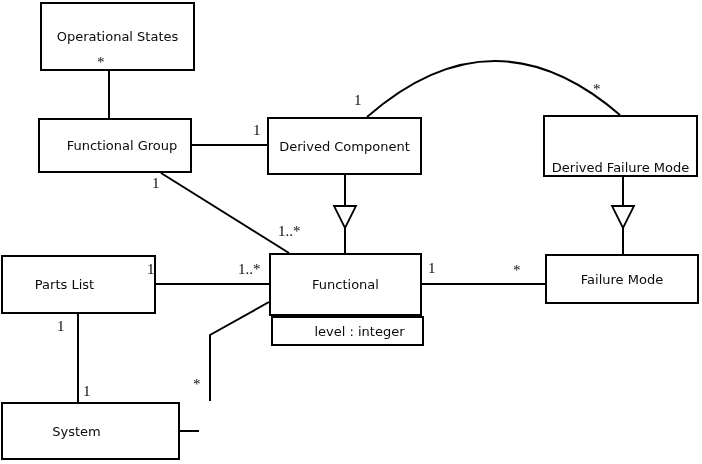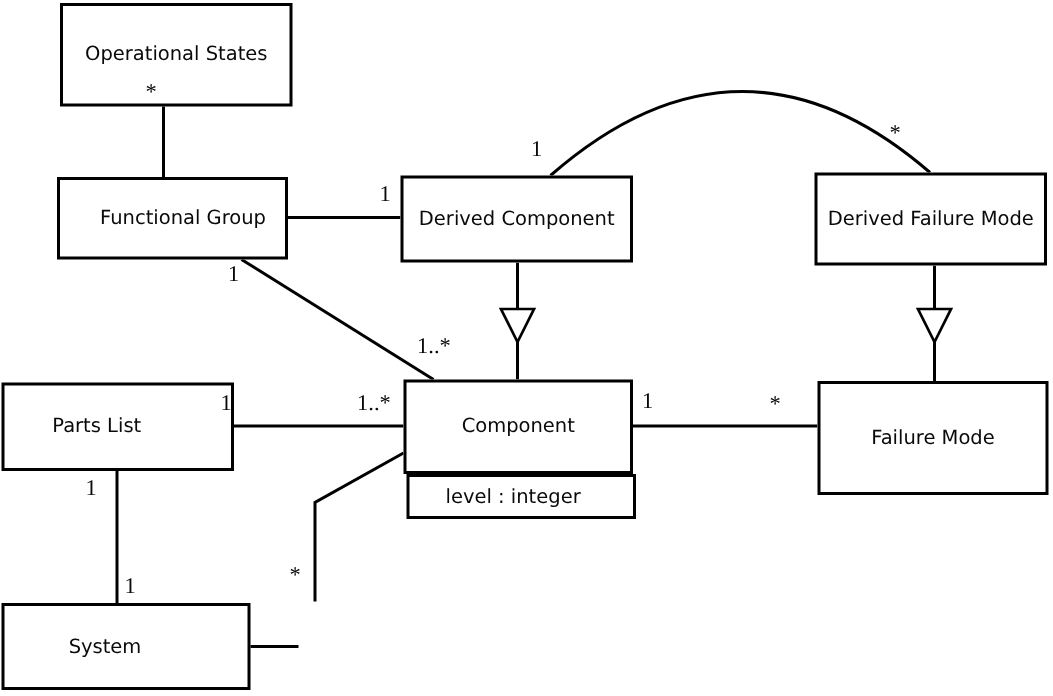--- a/index.html
+++ b/index.html
@@ -13,21 +13,21 @@
   .wire { stroke:var(--line-color,#000); stroke-width:2; fill:none; }
   .arrowhead { stroke:var(--line-color,#000); stroke-width:1.8; fill:var(--box-fill,#fff); }
   .node {
     position:absolute; box-sizing:border-box;
     border:2px solid var(--line-color,#000);
     background:var(--box-fill,#fff);
     display:flex; align-items:center; justify-content:center;
     z-index:2; font-size:13px; color:var(--text-color,#000);
     white-space:nowrap;
   }
-  .node--attr { justify-content:flex-start; padding-left:24px; }
+  .node--attr { justify-content:center; padding-left:24px; }
   .shift-left  { padding-right:28px; }
   .shift-right { padding-left:14px; }
   .mult {
     position:absolute; z-index:3; line-height:1;
     font-family:"Liberation Serif", serif; font-size:15px;
     color:var(--text-color,#000); white-space:nowrap;
   }
 </style>
 </head>
 <body>
@@ -60,40 +60,40 @@
   </div>
 
   <div class="node" style="left:267px;top:117px;width:155px;height:58px;">
     <span>Derived Component</span>
   </div>
 
   <div class="node shift-right" style="left:38px;top:118px;width:154px;height:55px;">
     <span>Functional Group</span>
   </div>
 
-  <div class="node" style="left:543px;top:115px;width:155px;height:62px;">
+  <div class="node" style="left:543px;top:115px;width:155px;height:62px;align-items:flex-end;">
     <span>Derived Failure Mode</span>
   </div>
 
   <div class="node shift-left" style="left:1px;top:255px;width:155px;height:59px;">
     <span>Parts List</span>
   </div>
 
   <div class="node" style="left:269px;top:253px;width:153px;height:63px;">
-    <span>Component</span>
+    <span>Functional</span>
   </div>
   <div class="node node--attr" style="left:271px;top:316px;width:153px;height:30px;">
     <span>level : integer</span>
   </div>
 
-  <div class="node" style="left:545px;top:254px;width:154px;height:76px;">
+  <div class="node" style="left:545px;top:254px;width:154px;height:50px;">
     <span>Failure Mode</span>
   </div>
 
-  <div class="node shift-left" style="left:1px;top:402px;width:166px;height:58px;">
+  <div class="node shift-left" style="left:1px;top:402px;width:179px;height:58px;">
     <span>System</span>
   </div>
 
 
   <span class="mult" style="left:97px;top:55px;">*</span>
   <span class="mult" style="left:253px;top:123px;">1</span>
   <span class="mult" style="left:354px;top:93px;">1</span>
   <span class="mult" style="left:593px;top:82px;">*</span>
   <span class="mult" style="left:152px;top:176px;">1</span>
   <span class="mult" style="left:278px;top:224px;">1..*</span>

